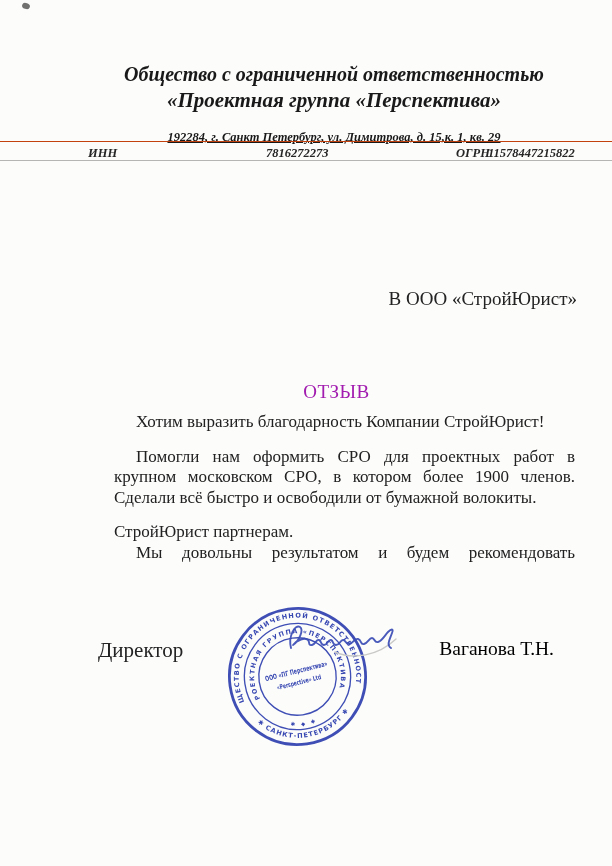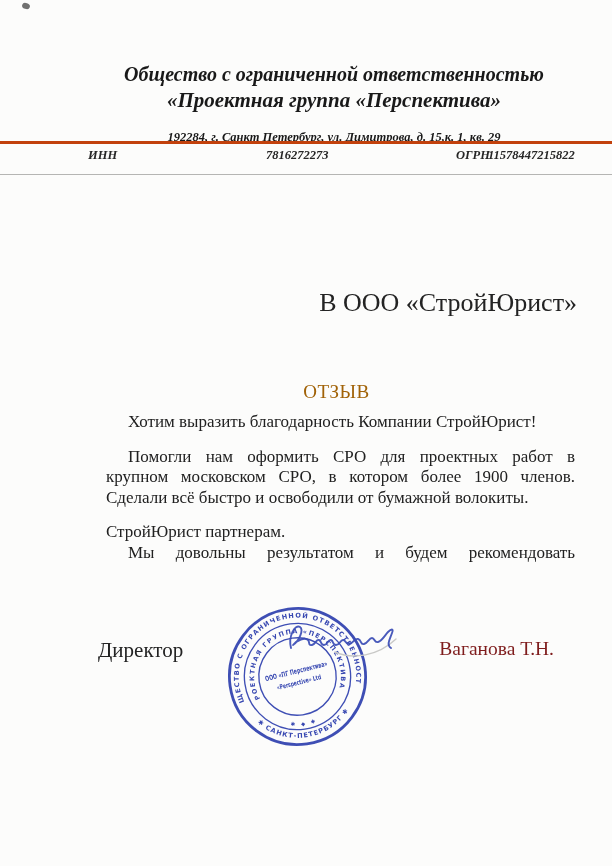--- a/index.html
+++ b/index.html
@@ -31,61 +31,61 @@
   .lh1 { font-size: 20px; line-height: 26px; }
   .lh2 { font-size: 21px; line-height: 27px; }
   .addr {
     margin-top: 16px;
     font-size: 12.5px; line-height: 15px;
     text-decoration: underline;
   }
   
   .requisites {
     position: absolute; left: 0; right: 0; top: 141px;
-    height: 34px; box-sizing: border-box;
-    border-top: 3px solid #c2410c;
+    height: 20px; box-sizing: border-box;
+    border-top: 1px solid #c2410c;
     border-bottom: 1px solid #b5b5b3;
     font-weight: bold; font-style: italic;
     font-size: 12.5px; color: #262626;
   }
   .requisites span { position: absolute; top: 4px; white-space: nowrap; }
   .req-inn-label   { left: 88px;  }
   .req-inn-value   { left: 242px; margin-left: 24px; }
   .req-ogrn-label  { left: 435px; margin-left: 21px; }
   .req-ogrn-value  { left: 488px; }
   
   .recipient {
     position: absolute; right: 35px; top: 288px;
-    font-size: 26px; color: #232323;
+    font-size: 19px; color: #232323;
     white-space: nowrap;
     text-align: right;
   }
   
   .review-title {
     position: absolute; left: 98px; top: 381px; width: 477px;
     text-align: center; font-size: 19px; letter-spacing: .5px;
-    color: #a16207;
+    color: #a21caf;
   }
   
   .bodytext {
     position: absolute; left: 98px; top: 412px; width: 477px;
     font-size: 17px; line-height: 20.6px; color: #212121;
   }
-  .para { margin: 0 0 14px 8px; }
+  .para { margin: 0 0 14px 16px; }
   .line { text-align: justify; text-align-last: justify; }
   .line.last { text-align: left; text-align-last: left; }
   .line.indent { text-indent: 22px; }
   
   .signoff-role {
     position: absolute; left: 98px; top: 638px;
     font-size: 21px; color: #232323;
   }
   .signoff-name {
     position: absolute; right: 58px; top: 638px;
-    font-size: 19.5px; color: #7f1d1d;
+    font-size: 19.5px; color: #000000;
     white-space: nowrap;
   }
   
   .stamp-svg {
     position: absolute; left: 215px; top: 594px;
     width: 165px; height: 165px;
   }
   .stamp-svg text {
     font-family: "DejaVu Sans", "Liberation Sans", sans-serif;
     font-weight: bold;

